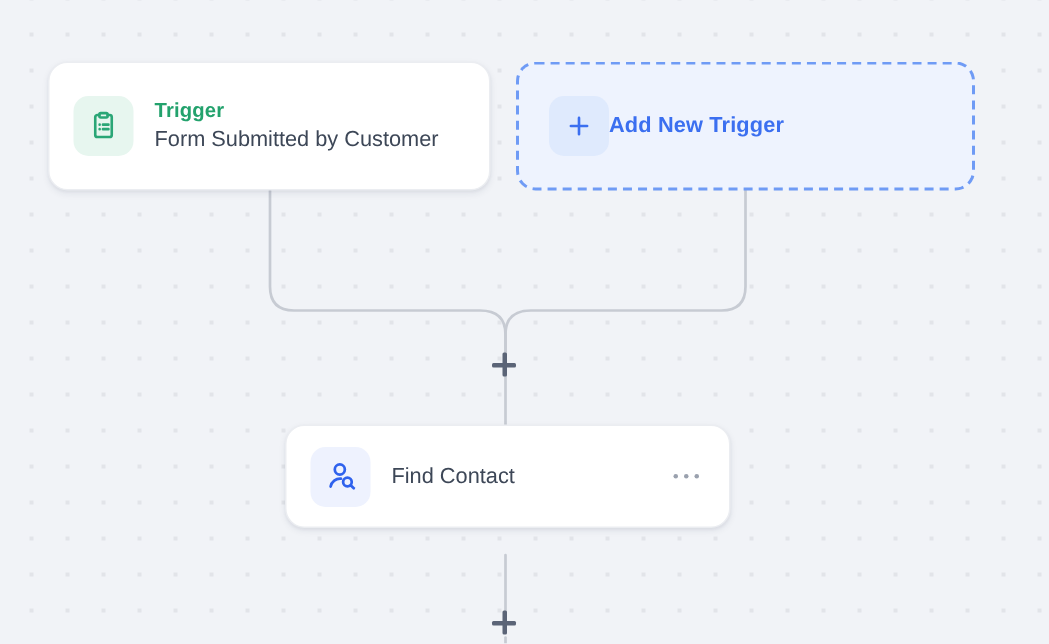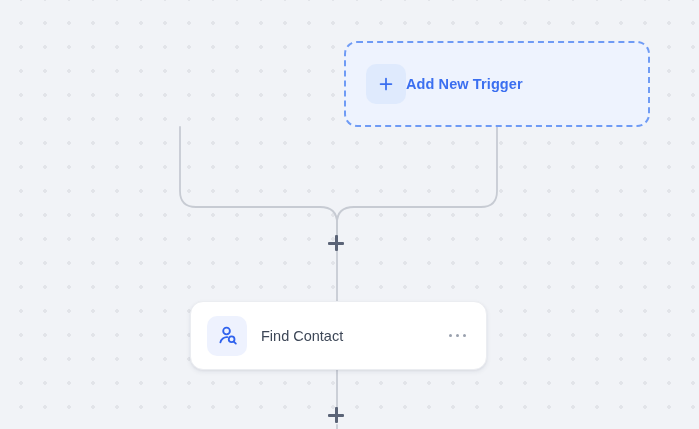--- a/index.html
+++ b/index.html
@@ -42,21 +42,21 @@
     border: 1px solid #ebedf1;
     box-shadow: 0 2px 5px rgba(32,43,71,.07), 0 1px 2px rgba(32,43,71,.05);
   }
   .node-dashed {
     background: #eef3fe;
     border: 2px dashed #6f9bf5;
   }
 
   #trigger-card  { left: 32px;  top: 41px;  width: 295px; height: 86px; padding: 0 16px; }
   #add-card      { left: 344px; top: 41px;  width: 306px; height: 86px; padding: 0 20px; }
-  #find-card     { left: 190px; top: 301px; width: 297px; height: 69px; padding: 0 16px; }
+  #find-card     { left: 190px; top: 283px; width: 297px; height: 69px; padding: 0 16px; }
 
   
   .icon-tile {
     flex: 0 0 auto;
     width: 40px;
     height: 40px;
     border-radius: 10px;
     display: flex;
     align-items: center;
     justify-content: center;
@@ -142,20 +142,34 @@
 
     <path d="M497 127 L497 191 Q497 207 481 207 L354 207 Q337 207 337 223 L337 243" stroke="#c7cbd3" stroke-width="1.8" fill="none" stroke-linecap="round"></path>
 
     <path d="M337 243 L337 301" stroke="#c7cbd3" stroke-width="1.8" stroke-linecap="round"></path>
 
     <path d="M337 370 L337 415" stroke="#c7cbd3" stroke-width="1.8" stroke-linecap="round"></path>
 
     <path d="M337 425 L337 429" stroke="#c7cbd3" stroke-width="1.8" stroke-linecap="round"></path>
   </svg>
 
+  <div class="node node-solid" id="trigger-card">
+    <div class="icon-tile tile-green">
+      <svg width="22" height="22" viewBox="0 0 24 24" fill="none" stroke="#2aa676" stroke-width="1.9" stroke-linecap="round" stroke-linejoin="round">
+        <path d="M9 4H7.5A1.5 1.5 0 0 0 6 5.5v13A1.5 1.5 0 0 0 7.5 20h9a1.5 1.5 0 0 0 1.5-1.5v-13A1.5 1.5 0 0 0 16.5 4H15"></path>
+        <rect x="9" y="2.6" width="6" height="3.2" rx="1"></rect>
+        <path d="M9.2 11h.01M9.2 14.3h.01"></path>
+        <path d="M11.6 11h4M11.6 14.3h4"></path>
+      </svg>
+    </div>
+    <div class="node-text">
+      <div class="title-green">Trigger</div>
+      <div class="subtitle">Form Submitted by Customer</div>
+    </div>
+  </div>
 
   <div class="node node-dashed" id="add-card">
     <div class="icon-tile tile-blue">
       <svg width="20" height="20" viewBox="0 0 24 24" fill="none" stroke="#3b6ff0" stroke-width="2.1" stroke-linecap="round">
         <path d="M12 5.5v13M5.5 12h13"></path>
       </svg>
     </div>
     <div class="label-blue">Add New Trigger</div>
   </div>
 

